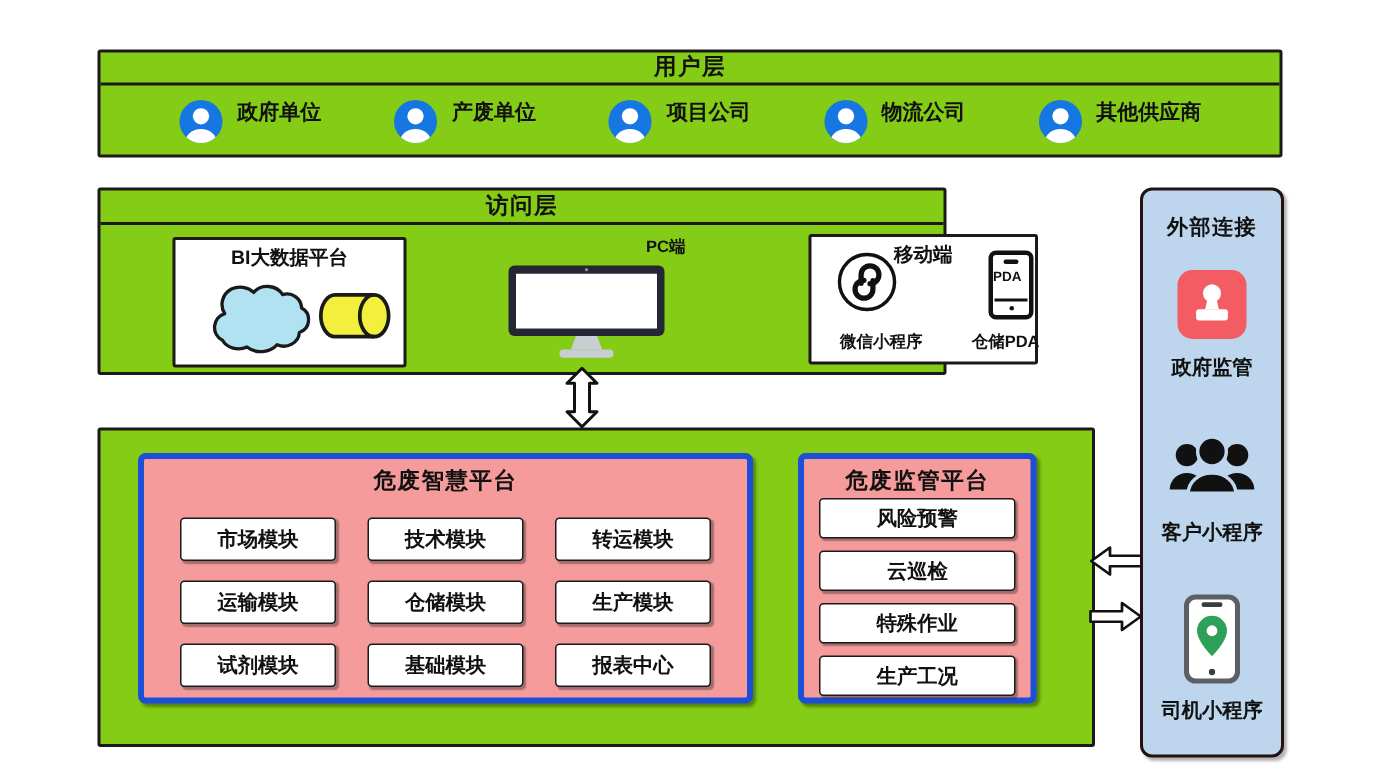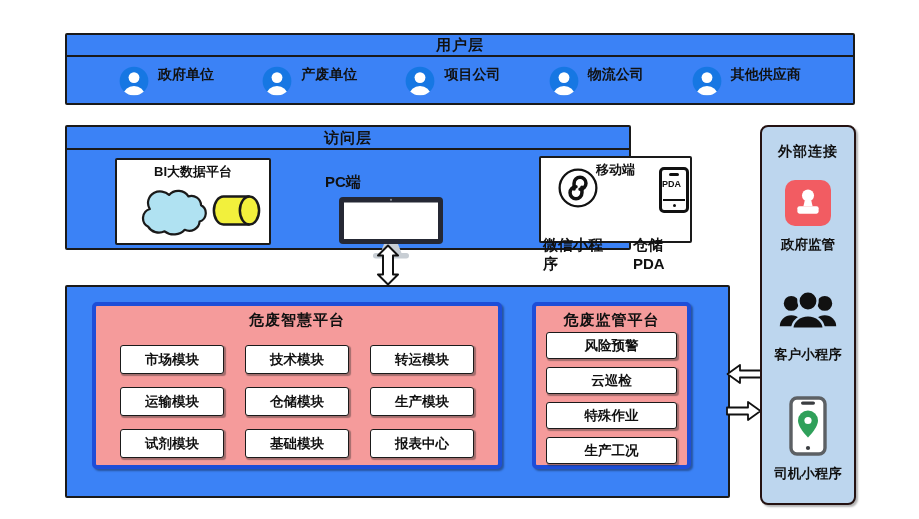--- a/index.html
+++ b/index.html
@@ -1,29 +1,29 @@
 <!DOCTYPE html>
 <html><head>
 <meta charset="utf-8">
 <style>
   html,body{margin:0;padding:0;background:#ffffff;}
   .canvas{position:relative;width:919px;height:519px;background:#ffffff;overflow:hidden;
           font-family:"Liberation Sans","DejaVu Sans",sans-serif;color:#111;}
-  .box{position:absolute;background:#3b82f6;border:2px solid #1a1a1a;border-radius:2px;box-sizing:border-box;}
+  .box{position:absolute;background:#84cc16;border:2px solid #1a1a1a;border-radius:2px;box-sizing:border-box;}
   .titlebar{border-bottom:2px solid #1a1a1a;text-align:center;font-weight:bold;font-size:15px;
             line-height:20px;height:20px;letter-spacing:1px;}
   
   .user-items{display:flex;justify-content:space-around;align-items:center;height:48px;padding:0 28px;}
   .user-item{display:flex;align-items:flex-start;gap:9px;}
   .user-item .lbl{font-weight:bold;font-size:14px;}
   .avatar{width:30px;height:30px;flex:0 0 30px;}
   
   .inner-box{position:absolute;background:#fff;border:2px solid #1a1a1a;border-radius:2px;box-sizing:border-box;}
   .inner-title{text-align:center;font-weight:bold;font-size:13px;padding-top:3px;}
-  .icon-cap{font-weight:bold;font-size:15px;text-align:left;margin-top:16px;}
+  .icon-cap{font-weight:bold;font-size:11px;text-align:right;}
   
   .pink{position:absolute;background:#F59B9B;border:4px solid #1d4ed8;border-radius:5px;
         box-sizing:border-box;box-shadow:2px 2px 2px rgba(0,0,0,.35);}
   .pink-title{text-align:center;font-weight:bold;font-size:15px;padding-top:5px;letter-spacing:1px;}
   .mod-grid{position:absolute;left:24px;right:24px;top:39px;display:grid;
             grid-template-columns:repeat(3,104px);justify-content:space-between;row-gap:13px;}
   .module{background:#fff;border:1.5px solid #1a1a1a;border-radius:3px;height:29px;line-height:27px;
           text-align:center;font-weight:bold;font-size:13.5px;box-sizing:border-box;
           box-shadow:1.5px 1.5px 1px rgba(40,40,40,.4);}
   .mod-col{position:absolute;left:14px;right:14px;top:26px;display:flex;flex-direction:column;gap:8px;align-items:center;}

